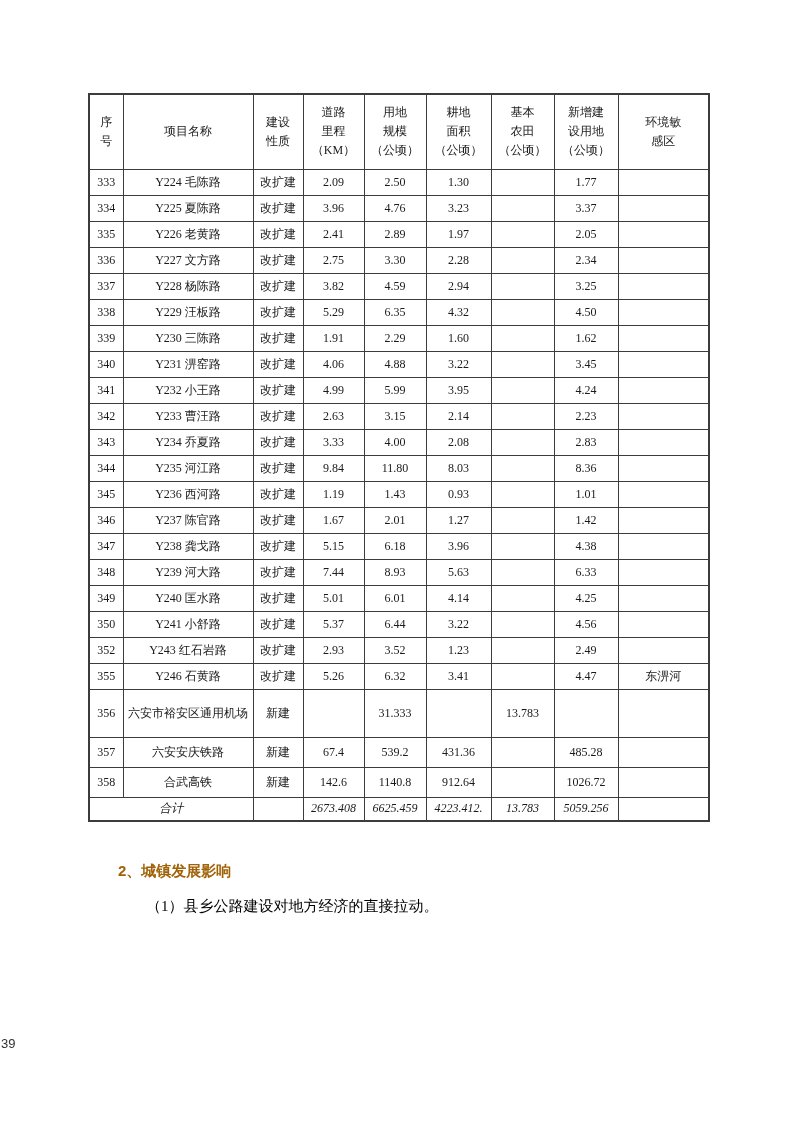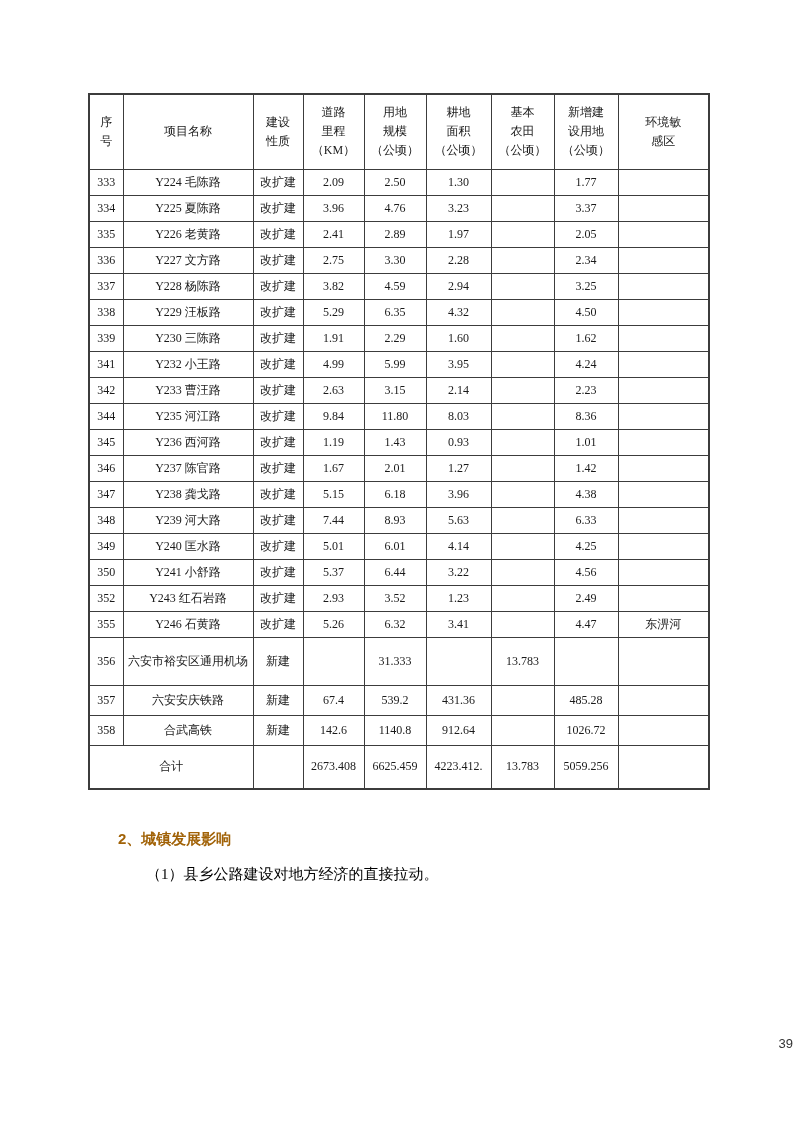--- a/index.html
+++ b/index.html
@@ -15,30 +15,30 @@
   .projects th,.projects td{
     border:1px solid #3c3c3c;text-align:center;vertical-align:middle;
     font-weight:normal;font-size:12px;padding:1px 2px;overflow:hidden;
     color:#1a1a1a;
   }
   .projects thead tr{height:75px;}
   .projects th{white-space:pre-line;line-height:19px;}
   .projects tbody tr{height:26px;}
   .projects tbody tr.row-tall{height:48px;margin-top:24px;}
   .projects tbody tr.row-mid{height:30px;}
-  .projects tbody tr.row-total{height:44px;}
+  .projects tbody tr.row-total{height:24px;font-style:italic;}
   .section-heading{
     margin:38px 0 0 30px;font-family:"Liberation Sans","DejaVu Sans",sans-serif;
     font-weight:bold;font-size:15px;line-height:22px;color:#a16207;
   }
   .section-paragraph{
     margin:13px 0 0 58px;font-size:15px;line-height:22px;color:#000000;
   }
   .page-number{
-    position:absolute;left:1px;right:0;top:1036px;text-align:right;
+    position:absolute;left:1px;right:0;top:1036px;text-align:left;
     font-family:"Liberation Sans","DejaVu Sans",sans-serif;
     font-size:13px;color:#333;
   }
 </style>
 </head>
 <body>
 
 <div class="doc">
   <table class="projects">
     <colgroup>
@@ -150,39 +150,61 @@
           <td>Y230 三陈路</td>
           <td>改扩建</td>
           <td>1.91</td>
           <td>2.29</td>
           <td>1.60</td>
           <td></td>
           <td>1.62</td>
           <td></td>
         </tr>
         <tr>
+          <td>340</td>
+          <td>Y231 淠窑路</td>
+          <td>改扩建</td>
+          <td>4.06</td>
+          <td>4.88</td>
+          <td>3.22</td>
+          <td></td>
+          <td>3.45</td>
+          <td></td>
+        </tr>
+        <tr>
           <td>341</td>
           <td>Y232 小王路</td>
           <td>改扩建</td>
           <td>4.99</td>
           <td>5.99</td>
           <td>3.95</td>
           <td></td>
           <td>4.24</td>
           <td></td>
         </tr>
         <tr>
           <td>342</td>
           <td>Y233 曹汪路</td>
           <td>改扩建</td>
           <td>2.63</td>
           <td>3.15</td>
           <td>2.14</td>
           <td></td>
           <td>2.23</td>
+          <td></td>
+        </tr>
+        <tr>
+          <td>343</td>
+          <td>Y234 乔夏路</td>
+          <td>改扩建</td>
+          <td>3.33</td>
+          <td>4.00</td>
+          <td>2.08</td>
+          <td></td>
+          <td>2.83</td>
           <td></td>
         </tr>
         <tr>
           <td>344</td>
           <td>Y235 河江路</td>
           <td>改扩建</td>
           <td>9.84</td>
           <td>11.80</td>
           <td>8.03</td>
           <td></td>

